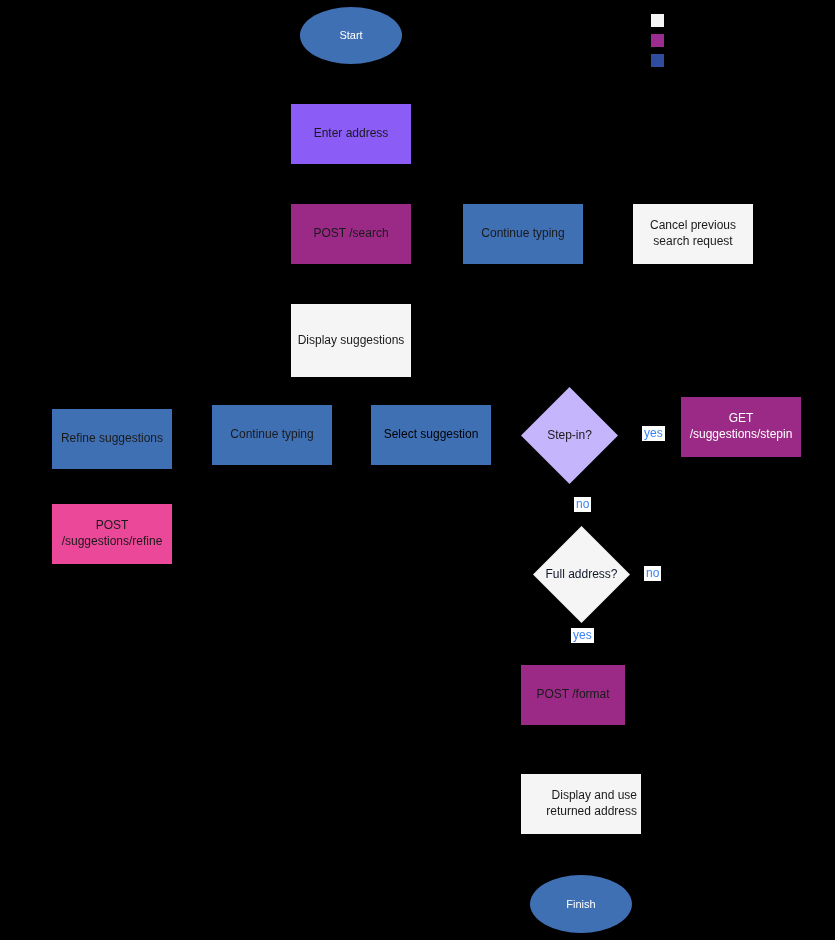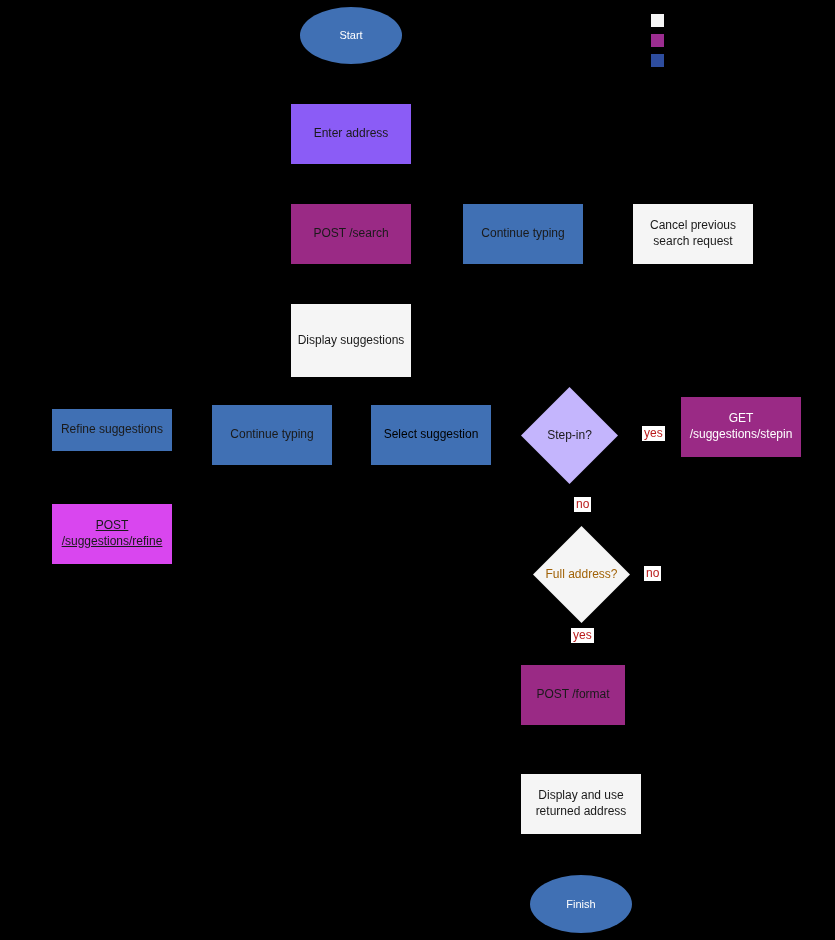--- a/index.html
+++ b/index.html
@@ -36,21 +36,21 @@
   .node.diamond {
     clip-path: polygon(50% 0, 100% 50%, 50% 100%, 0 50%);
     padding: 10px;
   }
   .edge-label {
     position: absolute;
     font-size: 12px;
     line-height: 15px;
     padding: 0 2px;
     background: #ffffff;
-    color: #b91c1c;
+    color: #3b82f6;
     white-space: nowrap;
   }
   .legend-swatch {
     position: absolute;
     width: 13px;
     height: 13px;
   }
 </style>
 </head>
 <body style="background: rgb(0, 0, 0);">
@@ -73,45 +73,45 @@
       </div>
       <div class="node rect" style="left: 463px; top: 204px; width: 120px; height: 60px; background: rgb(64, 112, 180); color: rgb(26, 26, 26);">
         <span>Continue typing</span>
       </div>
       <div class="node rect" style="left: 633px; top: 204px; width: 120px; height: 60px; background: rgb(245, 245, 245); color: rgb(26, 26, 26);">
         <span>Cancel previous search request</span>
       </div>
       <div class="node rect" style="left: 291px; top: 304px; width: 120px; height: 73px; background: rgb(245, 245, 245); color: rgb(26, 26, 26);">
         <span>Display suggestions</span>
       </div>
-      <div class="node rect" style="left: 52px; top: 409px; width: 120px; height: 42px; background: rgb(64, 112, 180); color: rgb(26, 26, 26);">
+      <div class="node rect" style="left: 52px; top: 409px; width: 120px; height: 60px; background: rgb(64, 112, 180); color: rgb(26, 26, 26);">
         <span>Refine suggestions</span>
       </div>
       <div class="node rect" style="left: 212px; top: 405px; width: 120px; height: 60px; background: rgb(64, 112, 180); color: rgb(26, 26, 26);">
         <span>Continue typing</span>
       </div>
       <div class="node rect" style="left: 371px; top: 405px; width: 120px; height: 60px; background: rgb(64, 112, 180); color: #000000;">
         <span>Select suggestion</span>
       </div>
       <div class="node diamond" style="left: 521px; top: 387px; width: 97px; height: 97px; background: #c4b5fd; color: rgb(26, 26, 26);">
         <span>Step-in?</span>
       </div>
       <div class="node rect" style="left: 681px; top: 397px; width: 120px; height: 60px; background: rgb(154, 42, 133); color: #ffffff;">
         <span>GET /suggestions/stepin</span>
       </div>
-      <div class="node rect" style="left: 52px; top: 504px; width: 120px; height: 60px; background: #d946ef; color: rgb(26, 26, 26); text-decoration: underline;">
+      <div class="node rect" style="left: 52px; top: 504px; width: 120px; height: 60px; background: #ec4899; color: rgb(26, 26, 26);">
         <span>POST /suggestions/refine</span>
       </div>
-      <div class="node diamond" style="left: 533px; top: 526px; width: 97px; height: 97px; background: rgb(245, 245, 245); color: #a16207; text-align: center;">
+      <div class="node diamond" style="left: 533px; top: 526px; width: 97px; height: 97px; background: rgb(245, 245, 245); color: #0f172a; text-align: center;">
         <span>Full address?</span>
       </div>
       <div class="node rect" style="left: 521px; top: 665px; width: 104px; height: 60px; background: rgb(154, 42, 133); color: rgb(26, 26, 26);">
         <span>POST /format</span>
       </div>
-      <div class="node rect" style="left: 521px; top: 774px; width: 120px; height: 60px; background: rgb(245, 245, 245); color: rgb(26, 26, 26);">
+      <div class="node rect" style="left: 521px; top: 774px; width: 120px; height: 60px; background: rgb(245, 245, 245); color: rgb(26, 26, 26); text-align: right;">
         <span>Display and use returned address</span>
       </div>
       <div class="node ellipse" style="left: 530px; top: 875px; width: 102px; height: 58px; background: rgb(64, 112, 180); color: rgb(255, 255, 255);">
         <span>Finish</span>
       </div>
     </div>
   <div>
       <div class="edge-label" style="left: 642px; top: 426px;">yes</div>
       <div class="edge-label" style="left: 574px; top: 497px;">no</div>
       <div class="edge-label" style="left: 644px; top: 566px;">no</div>

